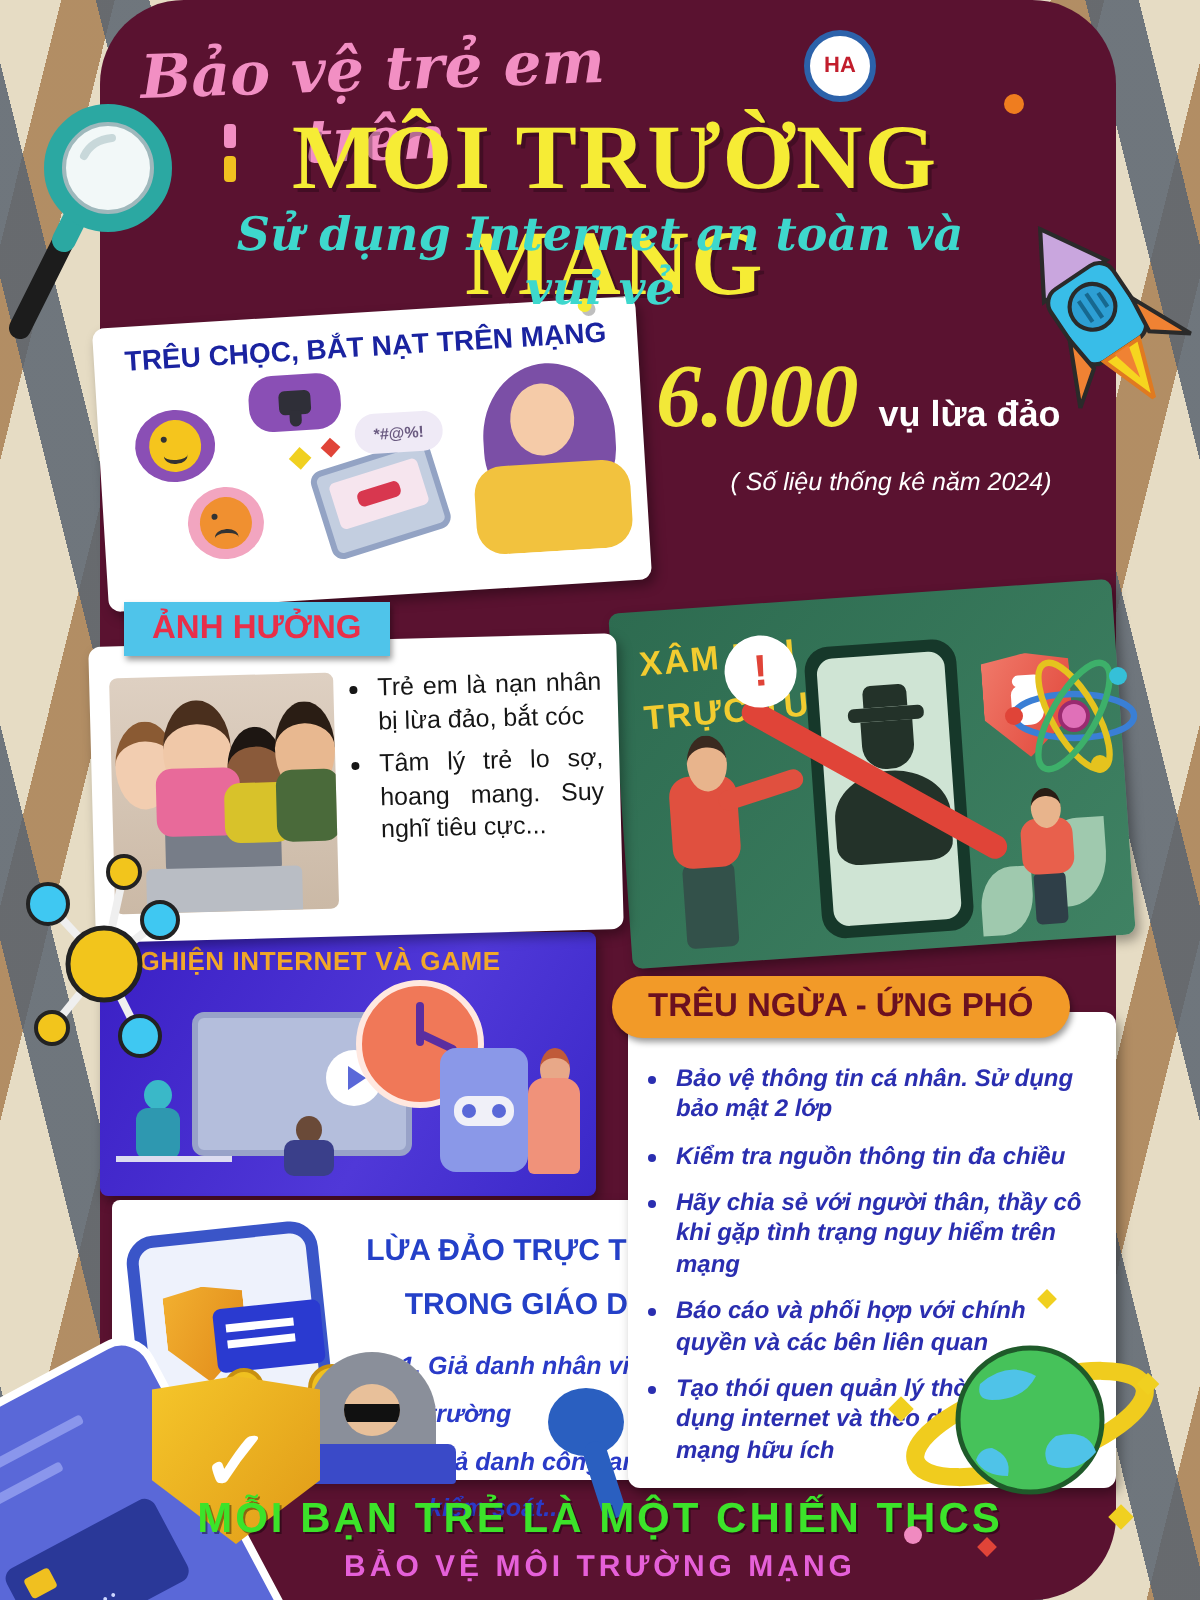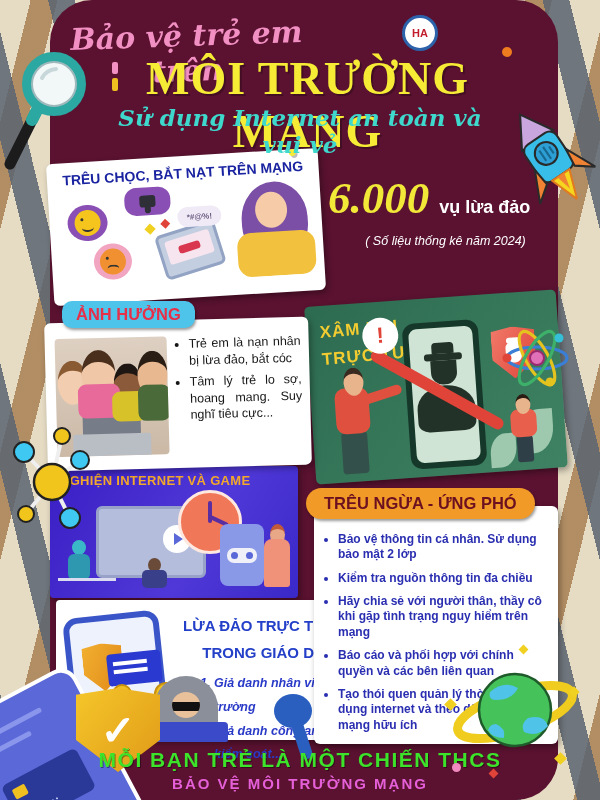--- a/index.html
+++ b/index.html
@@ -27,39 +27,39 @@
   .stat-row{display:flex;align-items:baseline;gap:10px;}
   .stat-num1{color:#f2e838;font-size:45px;font-weight:bold;font-style:italic;font-family:"Liberation Serif",serif;}
   .stat-num2{color:#6dcc33;font-size:41px;font-weight:bold;font-style:italic;font-family:"Liberation Serif",serif;}
   .stat-label{color:#fff;font-size:18px;font-weight:bold;}
   .stat-src{color:#fff;font-size:12.5px;font-style:italic;margin-top:10px;text-align:center;}
 
   
   .card{position:absolute;background:#fff;border-radius:6px;box-shadow:2px 3px 6px rgba(0,0,0,.35);}
   .bully-card{left:50px;top:156px;width:272px;height:142px;transform:rotate(-3.5deg);}
   .bully-title{margin:9px 6px 0;text-align:center;color:#1a23a0;font-weight:bold;font-size:14px;}
-  .effects-badge{position:absolute;left:62px;top:301px;background:#4fc4ea;color:#e82f49;font-weight:bold;font-size:16.5px;padding:4px 14px;border-radius:10px;box-shadow:1px 2px 3px rgba(0,0,0,.4);z-index:6;}
+  .effects-badge{position:absolute;left:62px;top:301px;background:#4fc4ea;color:#e82f49;font-weight:bold;font-size:16.5px;padding:4px 14px;border-radius:0;box-shadow:1px 2px 3px rgba(0,0,0,.4);z-index:6;}
   .effects-card{left:46px;top:320px;width:264px;height:148px;transform:rotate(-1.5deg);z-index:3;}
   .effects-body{display:flex;gap:8px;padding:16px 8px 8px 10px;}
   .effects-list{margin:0;padding-left:14px;width:132px;color:#161616;font-size:12.5px;line-height:1.32;text-align:justify;}
   .effects-list li{margin-bottom:5px;}
 
   .abuse-card{position:absolute;left:310px;top:298px;width:252px;height:178px;border-radius:5px;transform:rotate(-4deg);background:linear-gradient(135deg,#2d6b50,#3f8263);box-shadow:2px 3px 6px rgba(0,0,0,.35);z-index:2;overflow:hidden;}
   .abuse-title{position:absolute;left:14px;top:12px;color:#f2cc30;font-weight:bold;font-size:17px;line-height:1.6;letter-spacing:1px;transform:rotate(-1deg);}
 
   .addiction-card{position:absolute;left:50px;top:466px;width:248px;height:132px;border-radius:4px;background:linear-gradient(120deg,#3a1fc4,#5038d8 60%,#3a28c8);box-shadow:2px 3px 6px rgba(0,0,0,.35);z-index:2;overflow:hidden;}
   .addiction-title{position:absolute;left:10px;top:7px;color:#f2a82a;font-weight:bold;font-size:13px;letter-spacing:.3px;}
 
   .fraud-card{left:56px;top:600px;width:312px;height:140px;z-index:3;border-radius:4px;}
   .fraud-title{position:absolute;left:118px;top:12px;width:190px;text-align:center;color:#2440c8;font-weight:bold;font-size:15px;line-height:1.8;}
   .fraud-list{position:absolute;left:140px;top:72px;margin:0;padding-left:18px;color:#2a3ac8;font-size:12.5px;font-weight:bold;font-style:italic;line-height:1.9;}
 
   .prevention-badge{position:absolute;left:306px;top:488px;background:#f29a28;color:#6b1020;font-weight:bold;font-size:16.5px;padding:6px 18px;border-radius:20px;box-shadow:1px 2px 3px rgba(0,0,0,.4);z-index:6;}
   .prevention-card{left:314px;top:506px;width:244px;height:238px;z-index:4;}
-  .prevention-list{margin:0;padding:26px 10px 6px 24px;color:#2a2eb0;font-size:12px;font-weight:bold;line-height:1.28;}
+  .prevention-list{margin:0;padding:26px 10px 6px 24px;color:#2a2eb0;font-size:12px;font-weight:bold;font-style:italic;line-height:1.28;}
   .prevention-list li{margin-bottom:8px;}
 
   
   .footer{position:absolute;left:60px;top:748px;width:480px;text-align:center;z-index:6;}
   .footer-line1{color:#3ce32a;font-weight:bold;font-size:21px;letter-spacing:1.5px;text-shadow:1px 1px 0 rgba(0,0,0,.4);}
   .footer-line2{color:#e560d8;font-weight:bold;font-size:15px;letter-spacing:2px;margin-top:3px;}
   .pink-dot{position:absolute;left:452px;top:763px;width:9px;height:9px;border-radius:50%;background:#f08ac0;z-index:7;}
 
   
   .spark{position:absolute;background:#f0d020;transform:rotate(45deg);z-index:6;}

